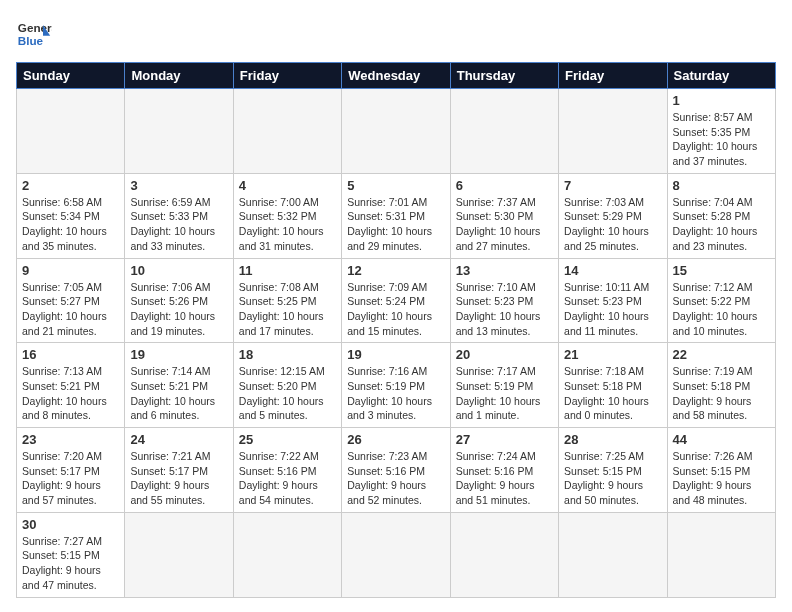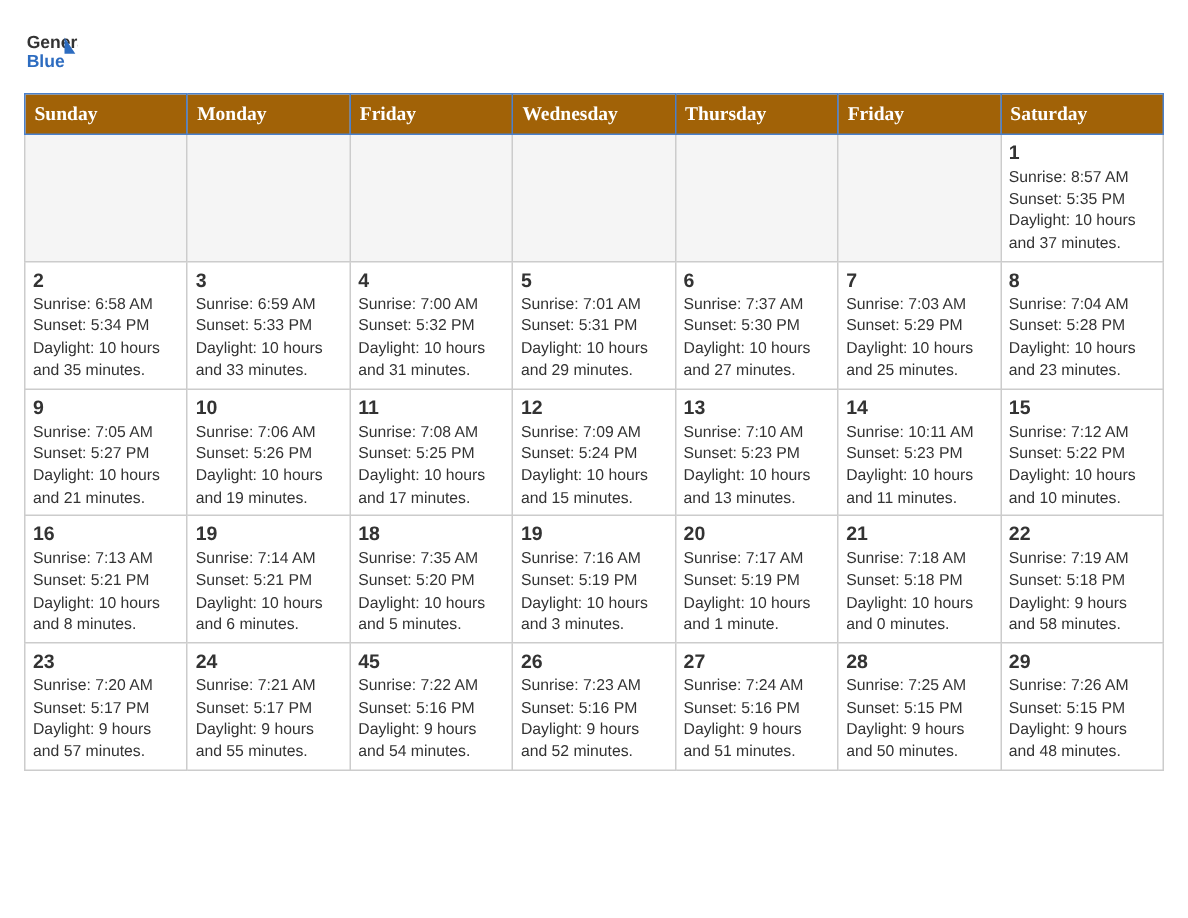--- a/index.html
+++ b/index.html
@@ -36,28 +36,27 @@
     .location {
       font-size: 15px;
       color: #444;
     }
     .calendar {
       width: 100%;
       border-collapse: collapse;
       border: 1px solid #bbb;
     }
     .calendar th {
-      background: #a16207;
+      background: #0f172a;
       color: #fff;
       font-size: 13px;
       font-weight: bold;
       padding: 5px 6px;
       text-align: left;
       border: 1px solid #4a80cc;
-      font-family: Liberation Serif, serif;
     }
     .calendar td {
       border: 1px solid #ccc;
       vertical-align: top;
       padding: 4px 5px;
       width: calc(100% / 7);
       min-height: 70px;
       font-size: 11px;
       color: #333;
       background: #fff;
@@ -220,21 +219,21 @@
 Daylight: 10 hours and 8 minutes.</div>
         </td>
         <td>
           <span class="day-num">19</span>
           <div class="day-info">Sunrise: 7:14 AM
 Sunset: 5:21 PM
 Daylight: 10 hours and 6 minutes.</div>
         </td>
         <td>
           <span class="day-num">18</span>
-          <div class="day-info">Sunrise: 7:35 AM
+          <div class="day-info">Sunrise: 12:15 AM
 Sunset: 5:20 PM
 Daylight: 10 hours and 5 minutes.</div>
         </td>
         <td>
           <span class="day-num">19</span>
           <div class="day-info">Sunrise: 7:16 AM
 Sunset: 5:19 PM
 Daylight: 10 hours and 3 minutes.</div>
         </td>
         <td>
@@ -263,21 +262,21 @@
 Sunset: 5:17 PM
 Daylight: 9 hours and 57 minutes.</div>
         </td>
         <td>
           <span class="day-num">24</span>
           <div class="day-info">Sunrise: 7:21 AM
 Sunset: 5:17 PM
 Daylight: 9 hours and 55 minutes.</div>
         </td>
         <td>
-          <span class="day-num">45</span>
+          <span class="day-num">25</span>
           <div class="day-info">Sunrise: 7:22 AM
 Sunset: 5:16 PM
 Daylight: 9 hours and 54 minutes.</div>
         </td>
         <td>
           <span class="day-num">26</span>
           <div class="day-info">Sunrise: 7:23 AM
 Sunset: 5:16 PM
 Daylight: 9 hours and 52 minutes.</div>
         </td>
@@ -287,20 +286,34 @@
 Sunset: 5:16 PM
 Daylight: 9 hours and 51 minutes.</div>
         </td>
         <td>
           <span class="day-num">28</span>
           <div class="day-info">Sunrise: 7:25 AM
 Sunset: 5:15 PM
 Daylight: 9 hours and 50 minutes.</div>
         </td>
         <td>
-          <span class="day-num">29</span>
+          <span class="day-num">44</span>
           <div class="day-info">Sunrise: 7:26 AM
 Sunset: 5:15 PM
 Daylight: 9 hours and 48 minutes.</div>
         </td>
+      </tr>
+      <tr class="last-row">
+        <td>
+          <span class="day-num">30</span>
+          <div class="day-info">Sunrise: 7:27 AM
+Sunset: 5:15 PM
+Daylight: 9 hours and 47 minutes.</div>
+        </td>
+        <td class="empty"></td>
+        <td class="empty"></td>
+        <td class="empty"></td>
+        <td class="empty"></td>
+        <td class="empty"></td>
+        <td class="empty"></td>
       </tr>
     </tbody>
 </table>
 
 </body></html>

